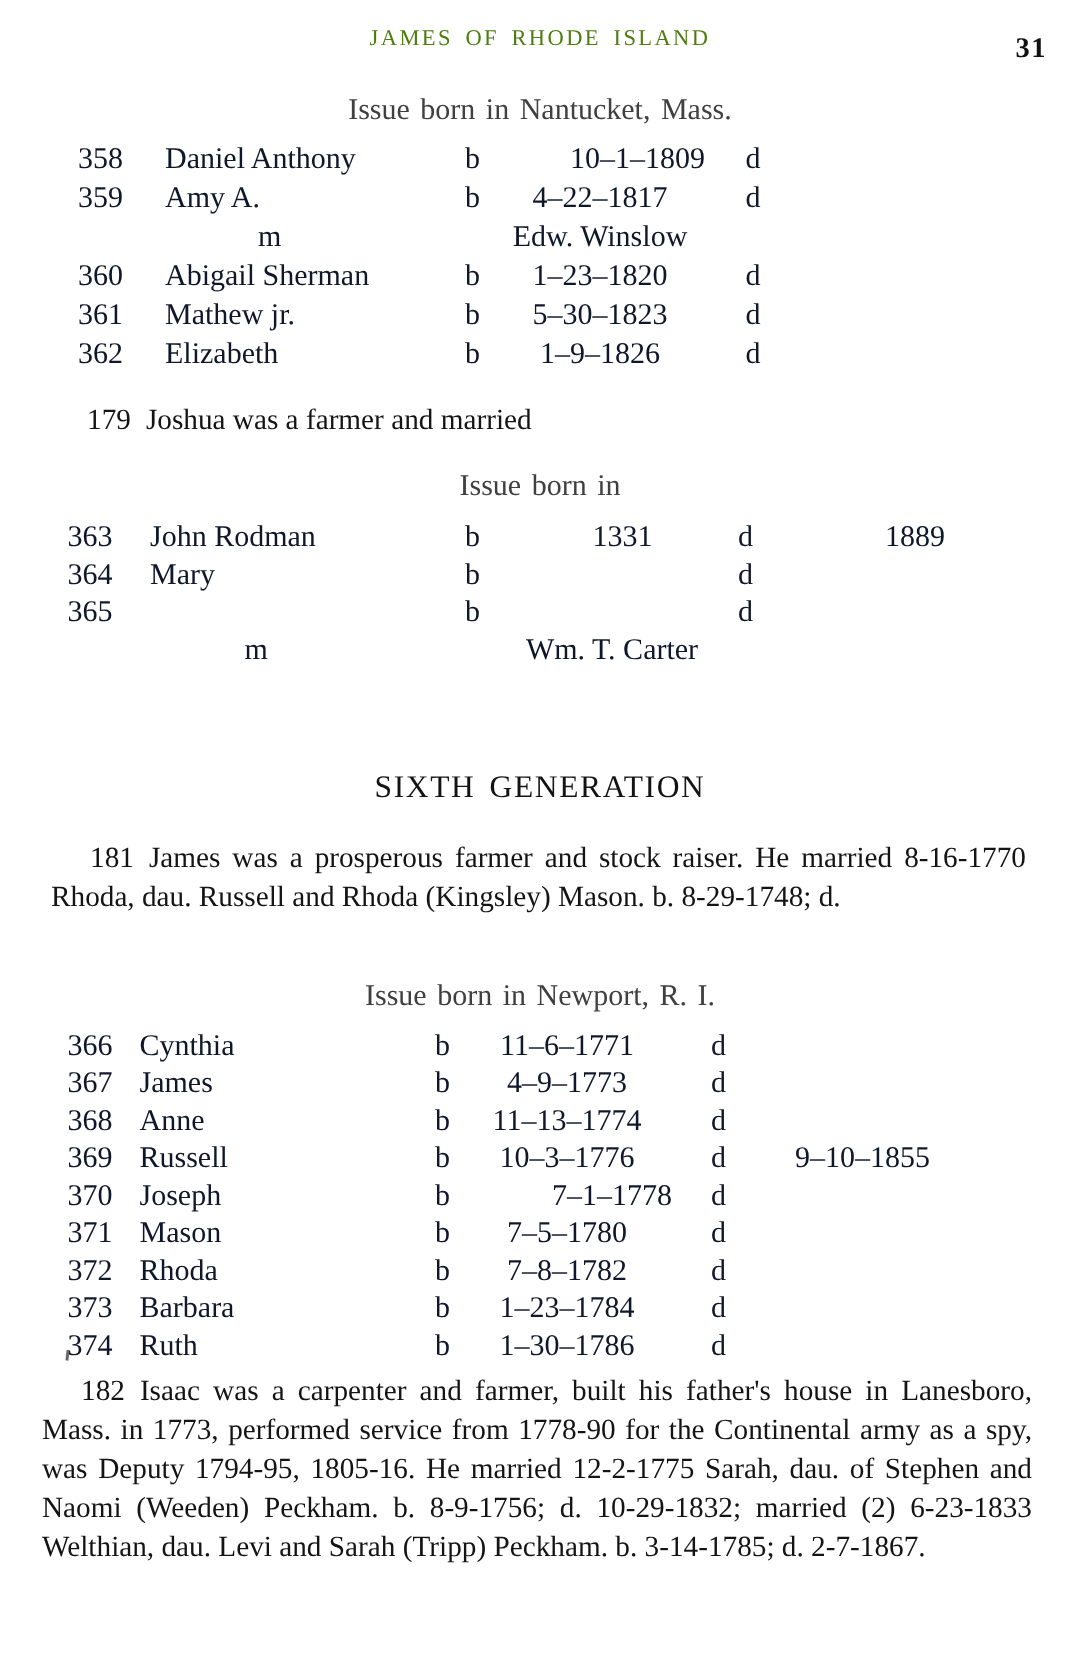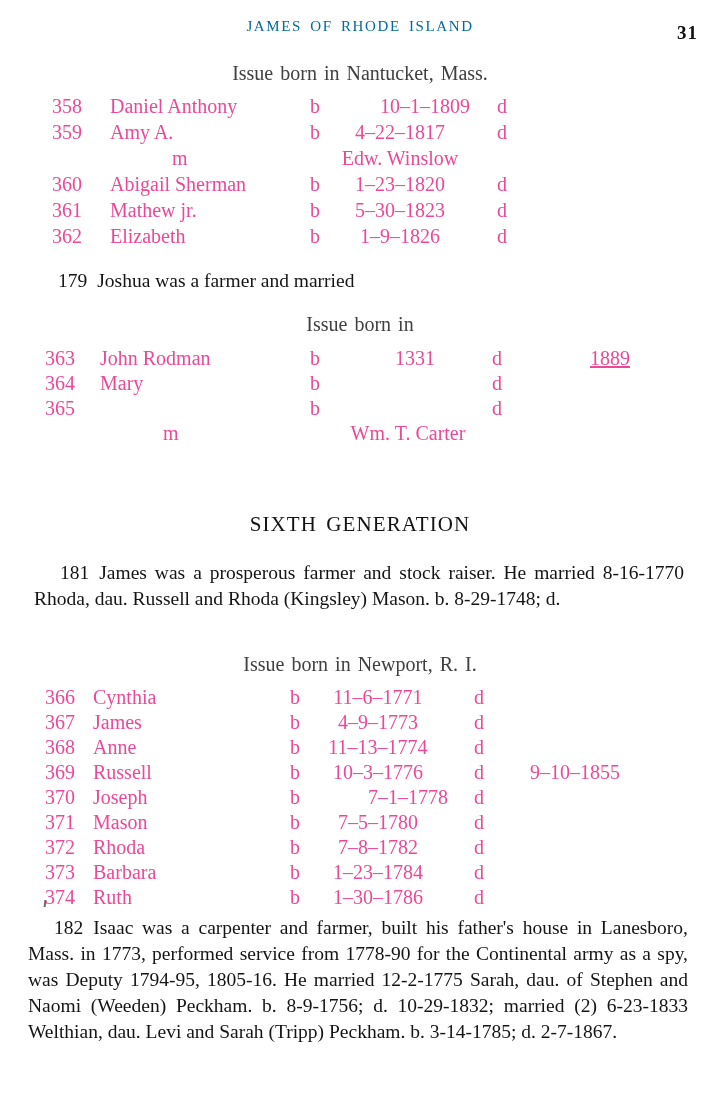--- a/index.html
+++ b/index.html
@@ -26,21 +26,21 @@
   .running-head {
     position: absolute;
     top: 18px;
     left: 0;
     width: 720px;
     text-align: center;
     font-size: 15px;
     font-variant: small-caps;
     letter-spacing: 1.6px;
     word-spacing: 3px;
-    color: #0369a1;
+    color: #4d7c0f;
   }
   .folio {
     position: absolute;
     top: 22px;
     right: 22px;
     font-size: 19px;
     font-weight: bold;
     letter-spacing: 1px;
     color: #111;
   }
@@ -53,21 +53,21 @@
     text-align: center;
     font-size: 20px;
     word-spacing: 2px;
     color: #404040;
   }
 
   
   .issue-table {
     position: absolute;
     font-size: 20px;
-    color: #ec4899;
+    color: #0f172a;
   }
   .issue-row {
     position: relative;
     height: 24px;
     white-space: nowrap;
   }
 
   .col {
     position: absolute;
     top: 0;
@@ -185,21 +185,21 @@
 
   <div class="caption" style="top:313px;">Issue born in</div>
 
   <div class="issue-table" id="tbl-joshua" style="top:347px; left:0; width:720px;">
       <div class="issue-row" style="height: 25px;">
         <span class="col col-num" style="left: 45px; width: 46px; text-align: left;">363</span>
         <span class="col col-name" style="left: 100px; width: 200px; text-align: left;">John Rodman</span>
         <span class="col col-b" style="left: 305px; width: 20px; text-align: center;">b</span>
         <span class="col col-bdate" style="left: 345px; width: 140px; text-align: center;">1331</span>
         <span class="col col-d" style="left: 487px; width: 20px; text-align: center;">d</span>
-        <span class="col col-ddate" style="left: 540px; width: 140px;  text-decoration: underline;">1889</span>
+        <span class="col col-ddate" style="left: 540px; width: 140px; ">1889</span>
       </div>
       <div class="issue-row" style="height: 25px;">
         <span class="col col-num" style="left: 45px; width: 46px; text-align: left;">364</span>
         <span class="col col-name" style="left: 100px; width: 200px; text-align: left;">Mary</span>
         <span class="col col-b" style="left: 305px; width: 20px; text-align: center;">b</span>
         <span class="col col-bdate" style="left: 345px; width: 140px; text-align: center;"></span>
         <span class="col col-d" style="left: 487px; width: 20px; text-align: center;">d</span>
         <span class="col col-ddate" style="left: 540px; width: 140px; text-align: center;"></span>
       </div>
       <div class="issue-row" style="height: 25px;">

